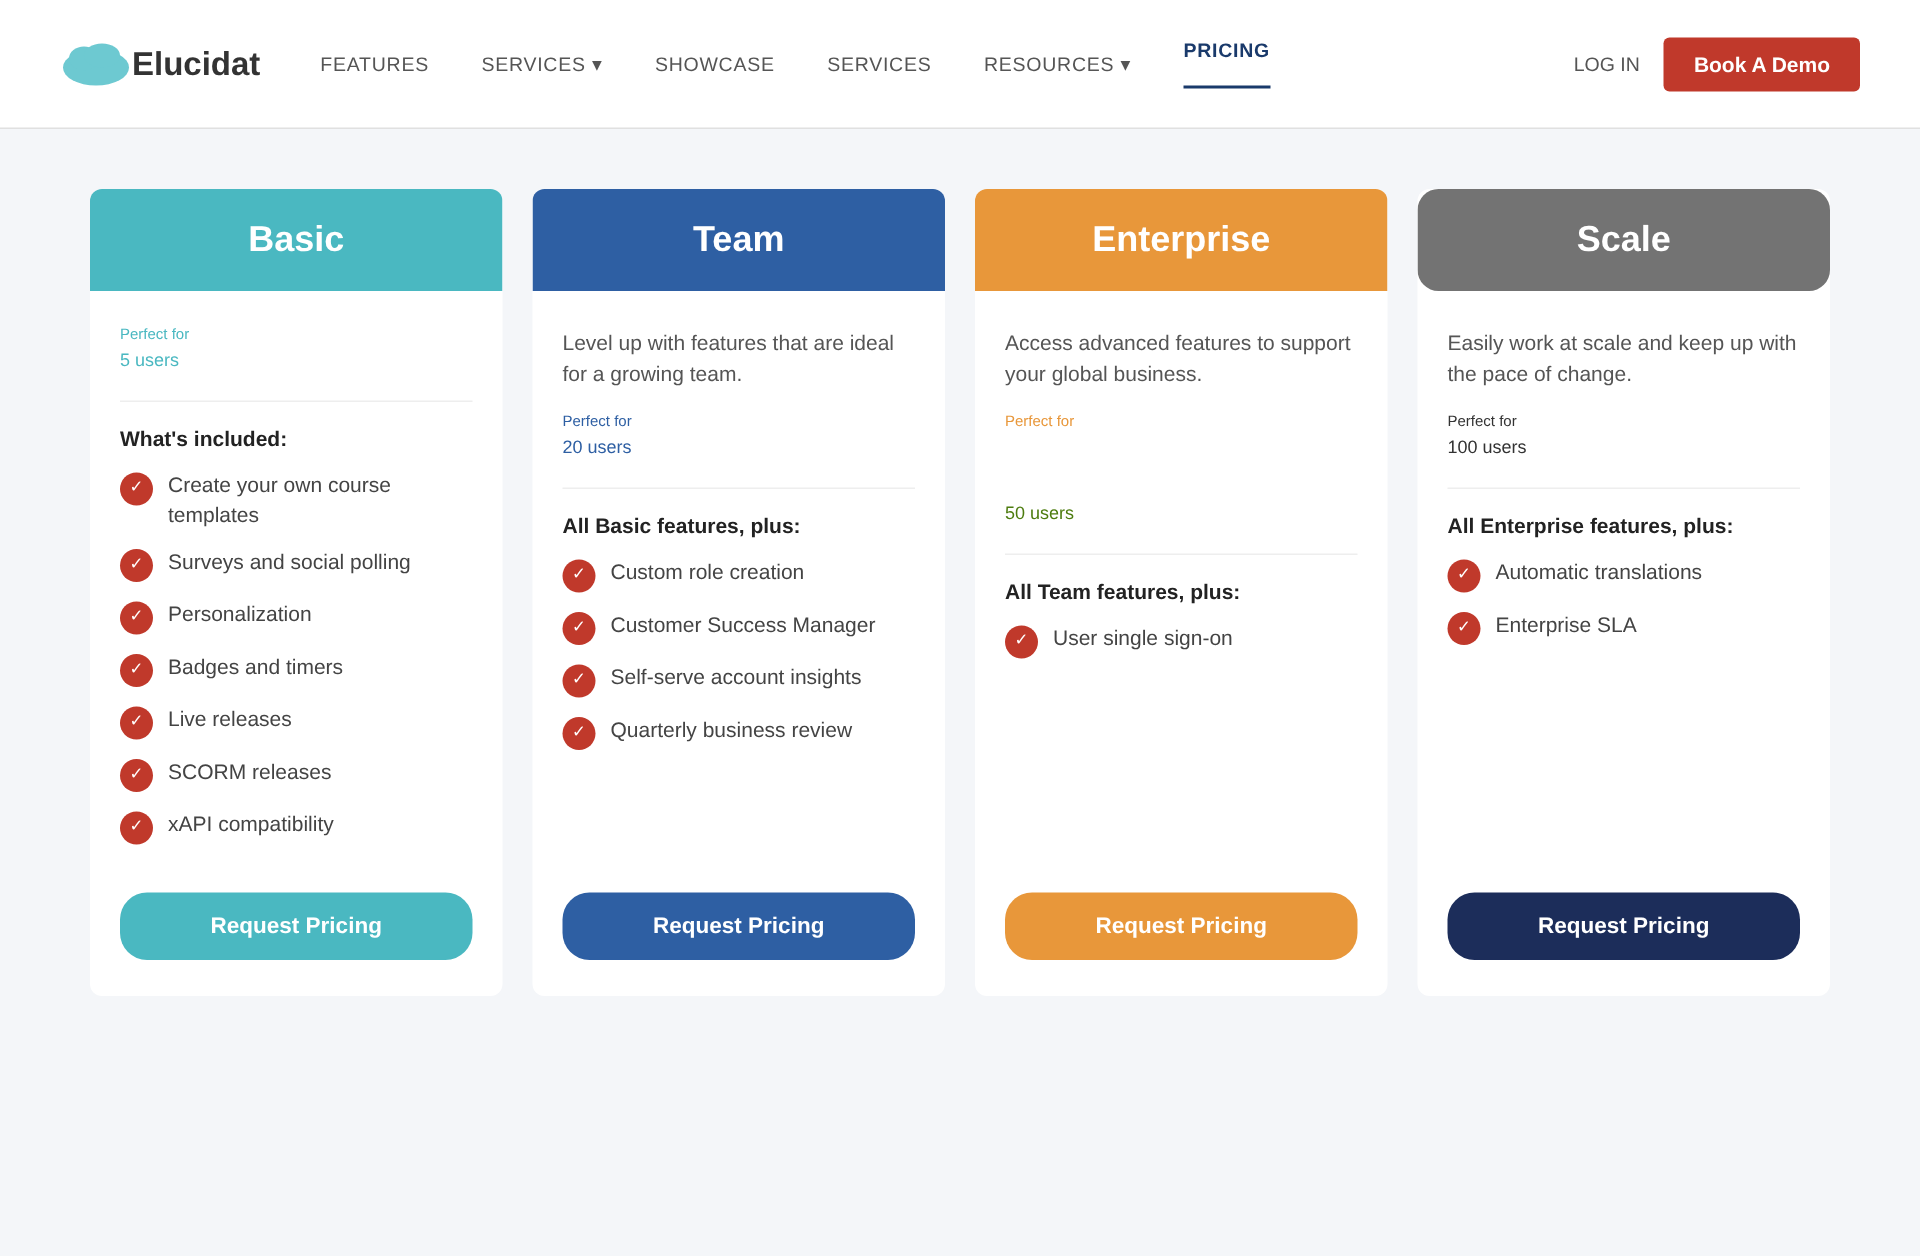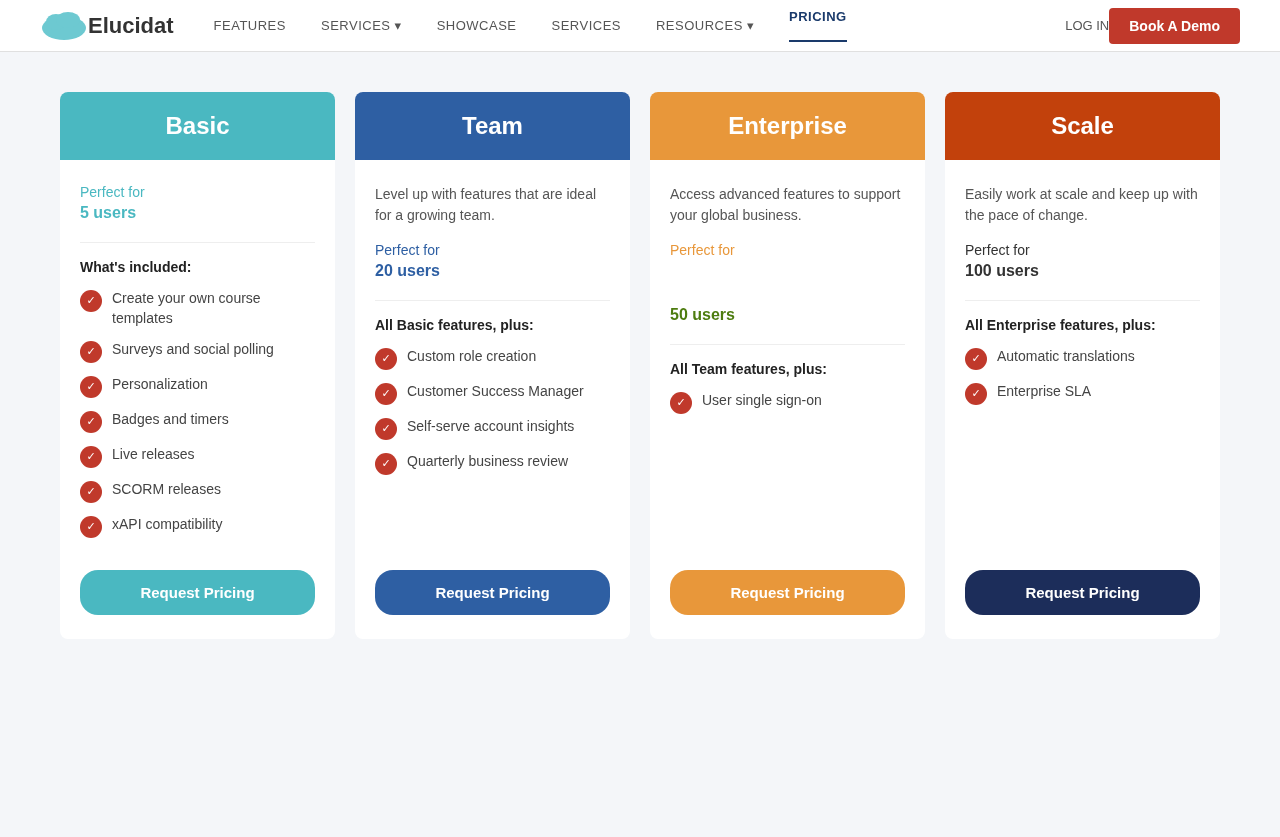--- a/index.html
+++ b/index.html
@@ -4,21 +4,21 @@
   <style>
     * { box-sizing: border-box; margin: 0; padding: 0; }
     body { font-family: Arial, sans-serif; background: #f4f6f9; color: #333; }
 
     
     .navbar {
       background: #fff;
       display: flex;
       align-items: center;
       padding: 0 40px;
-      height: 52px;
+      height: 86px;
       border-bottom: 1px solid #e0e0e0;
     }
     .logo {
       display: flex;
       align-items: center;
       margin-right: 40px;
     }
     .logo-text {
       font-size: 22px;
       font-weight: 700;
@@ -39,20 +39,21 @@
     }
     .nav-link.active {
       color: #1a3a6b;
       font-weight: 700;
       border-bottom: 2px solid #1a3a6b;
       padding-bottom: 16px;
     }
     .nav-actions {
       display: flex;
       align-items: center;
+      gap: 16px;
     }
     .login-link {
       font-size: 13px;
       color: #555;
       cursor: pointer;
     }
     .book-demo-btn {
       background: #c0392b;
       color: #fff;
       border: none;
@@ -92,21 +93,21 @@
       flex-direction: column;
     }
 
     .plan-header {
       padding: 20px;
       text-align: center;
     }
     .plan-header.basic  { background: #4ab8c1; }
     .plan-header.team   { background: #2e5fa3; }
     .plan-header.enterprise { background: #e8973a; }
-    .plan-header.scale  { background: #c2410c; }
+    .plan-header.scale  { background: #737373; border-radius: 14px; }
 
     .plan-name {
       font-size: 24px;
       font-weight: 700;
       color: #fff;
       margin-top: 44px;
     }
 
     .plan-body {
       padding: 24px 20px;
@@ -116,31 +117,31 @@
     }
 
     .plan-description {
       font-size: 14px;
       color: #555;
       line-height: 1.5;
       margin-bottom: 16px;
     }
 
     .perfect-for-label {
-      font-size: 14px;
+      font-size: 10px;
       margin-bottom: 4px;
     }
     .perfect-for-label.basic    { color: #4ab8c1; }
     .perfect-for-label.team     { color: #2e5fa3; }
     .perfect-for-label.enterprise { color: #e8973a; }
     .perfect-for-label.scale    { color: #333; }
 
     .users-count {
-      font-size: 16px;
-      font-weight: 700;
+      font-size: 12px;
+      font-weight: 400;
       margin-bottom: 20px;
     }
     .users-count.basic    { color: #4ab8c1; }
     .users-count.team     { color: #2e5fa3; }
     .users-count.enterprise { color: #4d7c0f; margin-top: 44px; }
     .users-count.scale    { color: #333; }
 
     .divider {
       border: none;
       border-top: 1px solid #eee;

